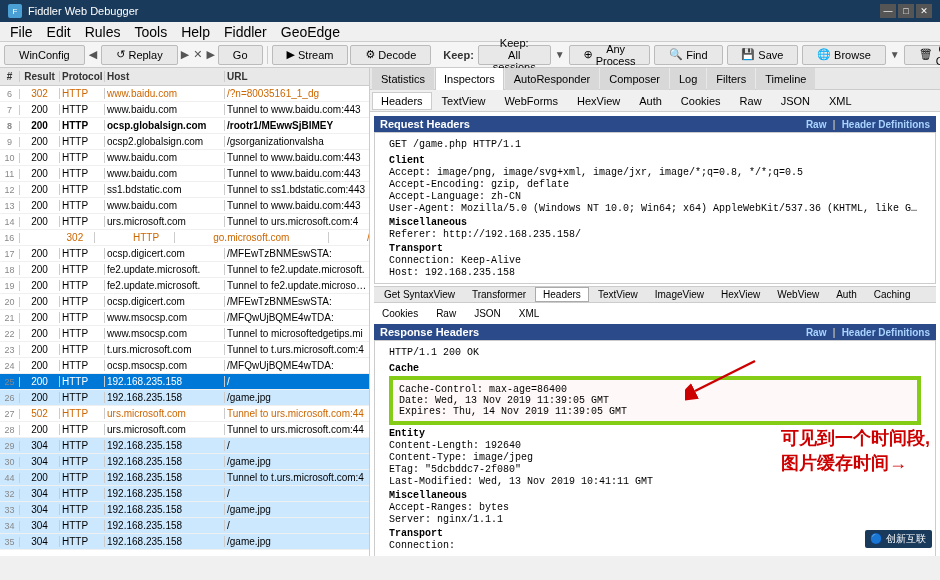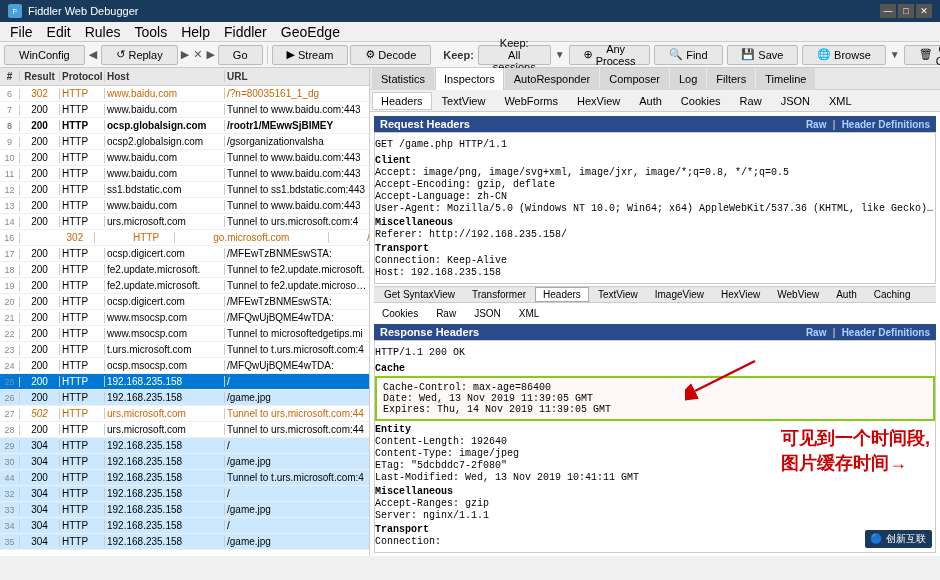--- a/index.html
+++ b/index.html
@@ -51,31 +51,31 @@
     .sub-tabs { background: #f0f0f0; border-bottom: 1px solid #ccc; display: flex; align-items: center; height: 22px; padding: 0 2px; flex-wrap: wrap; gap: 1px; }
     .sub-tab { padding: 2px 8px; font-size: 11px; cursor: pointer; border: 1px solid transparent; }
     .sub-tab.active { background: white; border-color: #ccc; }
 
     
     .rr-area { flex: 1; overflow-y: auto; padding: 4px; display: flex; flex-direction: column; gap: 2px; }
     
     .section-header { background: #2a4a8a; color: white; padding: 2px 6px; font-weight: bold; font-size: 11px; display: flex; align-items: center; justify-content: space-between; }
     .section-link { color: #aad4ff; font-size: 10px; cursor: pointer; }
     
-    .section-content { background: white; border: 1px solid #ccc; padding: 4px 0; font-size: 10px; font-family: 'Courier New', monospace; }
+    .section-content { background: white; border: 1px solid #ccc; padding: 4px 14px; font-size: 10px; font-family: 'Courier New', monospace; }
     
     .section-label { font-weight: bold; color: #000; margin: 3px 0 1px 0; font-size: 10px; }
     
     
     .resp-tabs { display: flex; background: #e8e8e8; border-bottom: 1px solid #ccc; border-top: 1px solid #ccc; height: 20px; align-items: center; gap: 1px; padding: 0 2px; flex-wrap: wrap; }
     .resp-tab { padding: 1px 7px; font-size: 10px; cursor: pointer; border: 1px solid transparent; }
     .resp-tab.active { background: white; border-color: #aaa; }
 
     
-    .cache-highlight { border: 2px solid #84cc16; background: #fff8f8; padding: 4px 6px; margin: 2px 0; font-size: 10px; font-family: 'Courier New', monospace; position: relative; }
+    .cache-highlight { border: 4px solid #84cc16; background: #fff8f8; padding: 4px 6px; margin: 2px 0; font-size: 10px; font-family: 'Courier New', monospace; position: relative; }
     
     
     .chinese-overlay { position: absolute; right: 10px; bottom: 80px; font-size: 18px; font-weight: bold; color: #cc0000; text-shadow: 1px 1px 0 #fff; line-height: 1.4; z-index: 10; }
 
     
     .watermark { position: absolute; right: 8px; bottom: 8px; background: #1a3a5c; color: white; padding: 2px 6px; font-size: 10px; border-radius: 2px; z-index: 10; }
     
     .get-line { font-family: 'Courier New', monospace; font-size: 10px; padding: 2px 0; }
     
     .http-ok { font-family: 'Courier New', monospace; font-size: 10px; padding: 2px 0; }
@@ -302,21 +302,21 @@
   </div>
         <div class="session-row" style="background: rgb(204, 232, 255);">
     <div class="col-hash">26</div>
     <div class="col-result" style="text-align:center;">200</div>
     <div class="col-protocol">HTTP</div>
     <div class="col-host" style="overflow:hidden;white-space:nowrap;text-overflow:ellipsis;">192.168.235.158</div>
     <div class="col-url" style="overflow:hidden;white-space:nowrap;text-overflow:ellipsis;">/game.jpg</div>
   </div>
         <div class="session-row" style="color: rgb(204, 102, 0);">
     <div class="col-hash">27</div>
-    <div class="col-result" style="text-align:center;font-style:italic;">502</div>
+    <div class="col-result" style="text-align:center;">502</div>
     <div class="col-protocol">HTTP</div>
     <div class="col-host" style="overflow:hidden;white-space:nowrap;text-overflow:ellipsis;">urs.microsoft.com</div>
     <div class="col-url" style="overflow:hidden;white-space:nowrap;text-overflow:ellipsis;">Tunnel to urs.microsoft.com:44</div>
   </div>
         <div class="session-row">
     <div class="col-hash">28</div>
     <div class="col-result" style="text-align:center;">200</div>
     <div class="col-protocol">HTTP</div>
     <div class="col-host" style="overflow:hidden;white-space:nowrap;text-overflow:ellipsis;">urs.microsoft.com</div>
     <div class="col-url" style="overflow:hidden;white-space:nowrap;text-overflow:ellipsis;">Tunnel to urs.microsoft.com:44</div>
@@ -459,21 +459,21 @@
               <div>Cache-Control: max-age=86400</div>
               <div>Date: Wed, 13 Nov 2019 11:39:05 GMT</div>
               <div>Expires: Thu, 14 Nov 2019 11:39:05 GMT</div>
             </div>
             <div class="section-label">Entity</div>
             <div style="font-size:10px; margin:1px 0;">Content-Length: 192640</div>
             <div style="font-size:10px; margin:1px 0;">Content-Type: image/jpeg</div>
             <div style="font-size:10px; margin:1px 0;">ETag: "5dcbddc7-2f080"</div>
             <div style="font-size:10px; margin:1px 0;">Last-Modified: Wed, 13 Nov 2019 10:41:11 GMT</div>
             <div class="section-label">Miscellaneous</div>
-            <div style="font-size:10px; margin:1px 0;">Accept-Ranges: gzip</div>
+            <div style="font-size:10px; margin:1px 0;">Accept-Ranges: bytes</div>
             <div style="font-size:10px; margin:1px 0;">Server: nginx/1.1.1</div>
             <div class="section-label">Transport</div>
             <div style="font-size:10px; margin:1px 0;">Connection:</div>
           </div>
         </div>
       </div>
     </div>
 
     <div class="chinese-overlay">
       <span>可见到一个时间段,</span><br>

